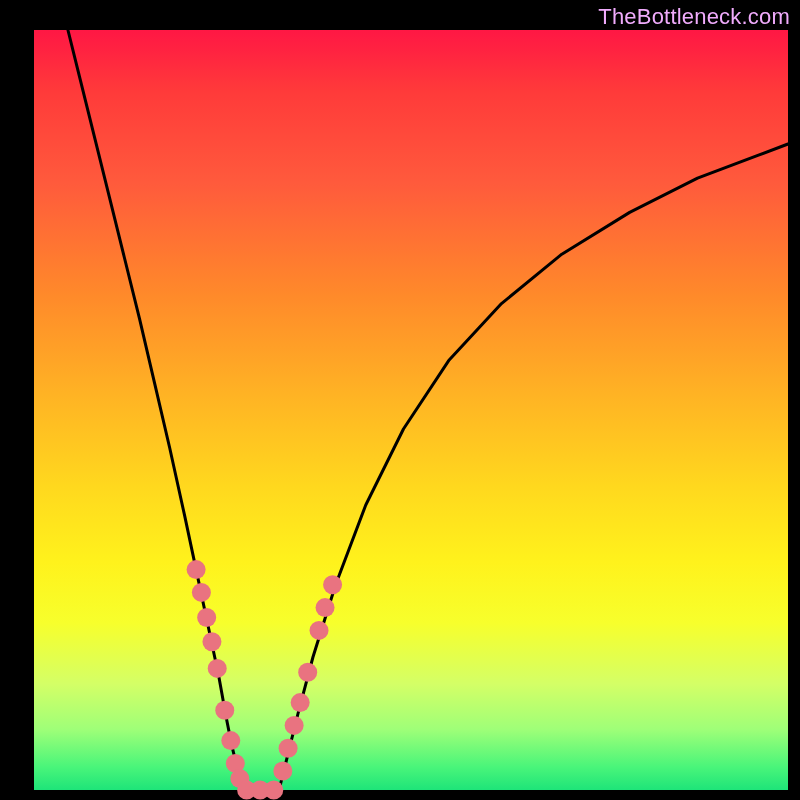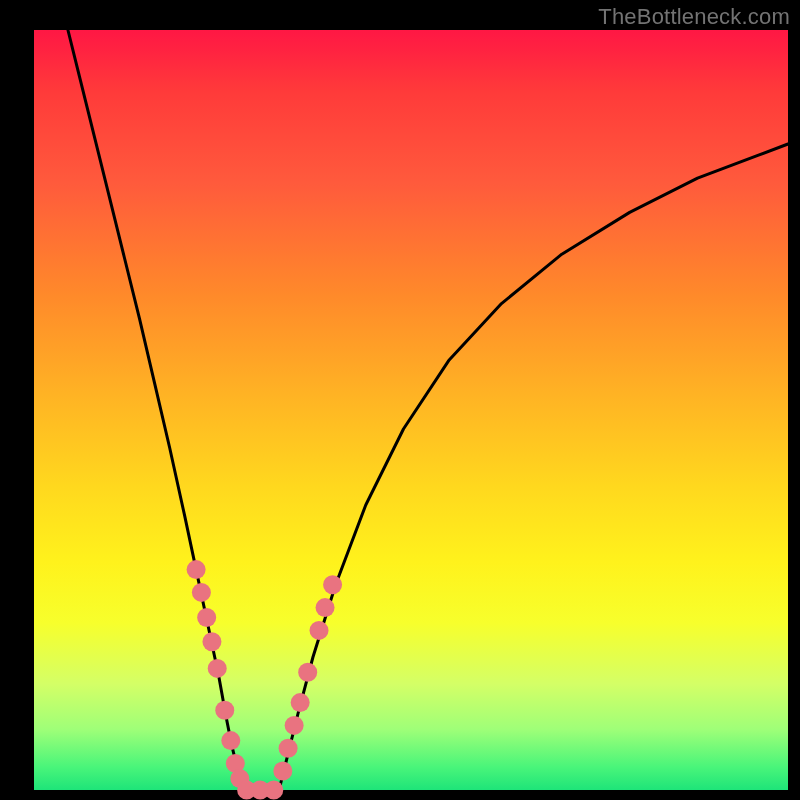--- a/index.html
+++ b/index.html
@@ -14,21 +14,21 @@
   .frame {
     position: relative;
     width: 800px;
     height: 800px;
     background: #000;
   }
   .watermark {
     position: absolute;
     top: 4px;
     right: 10px;
-    color: #737373;
+    color: #f0abfc;
     font-size: 22px;
     font-weight: 500;
     letter-spacing: 0.2px;
     z-index: 10;
   }
   .plot-area {
     position: absolute;
     background: linear-gradient(
       to bottom,
       #ff1744 0%,

